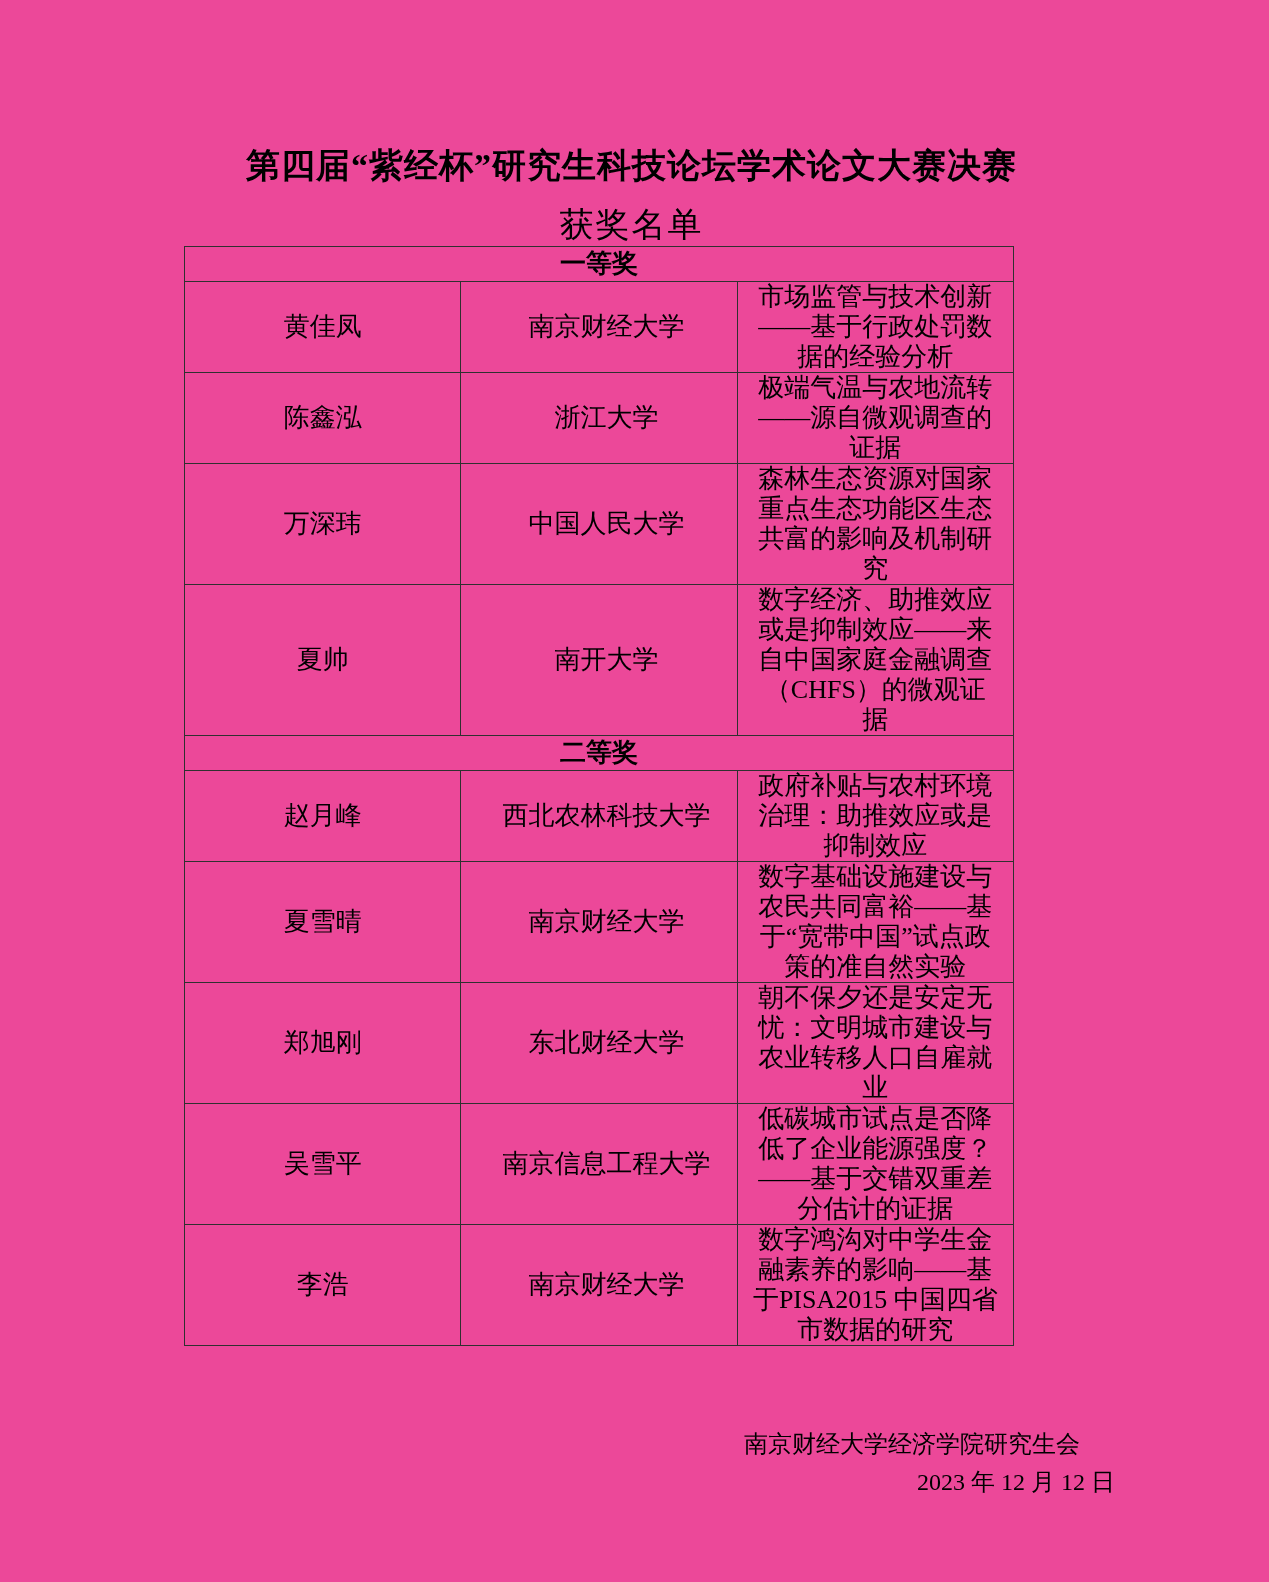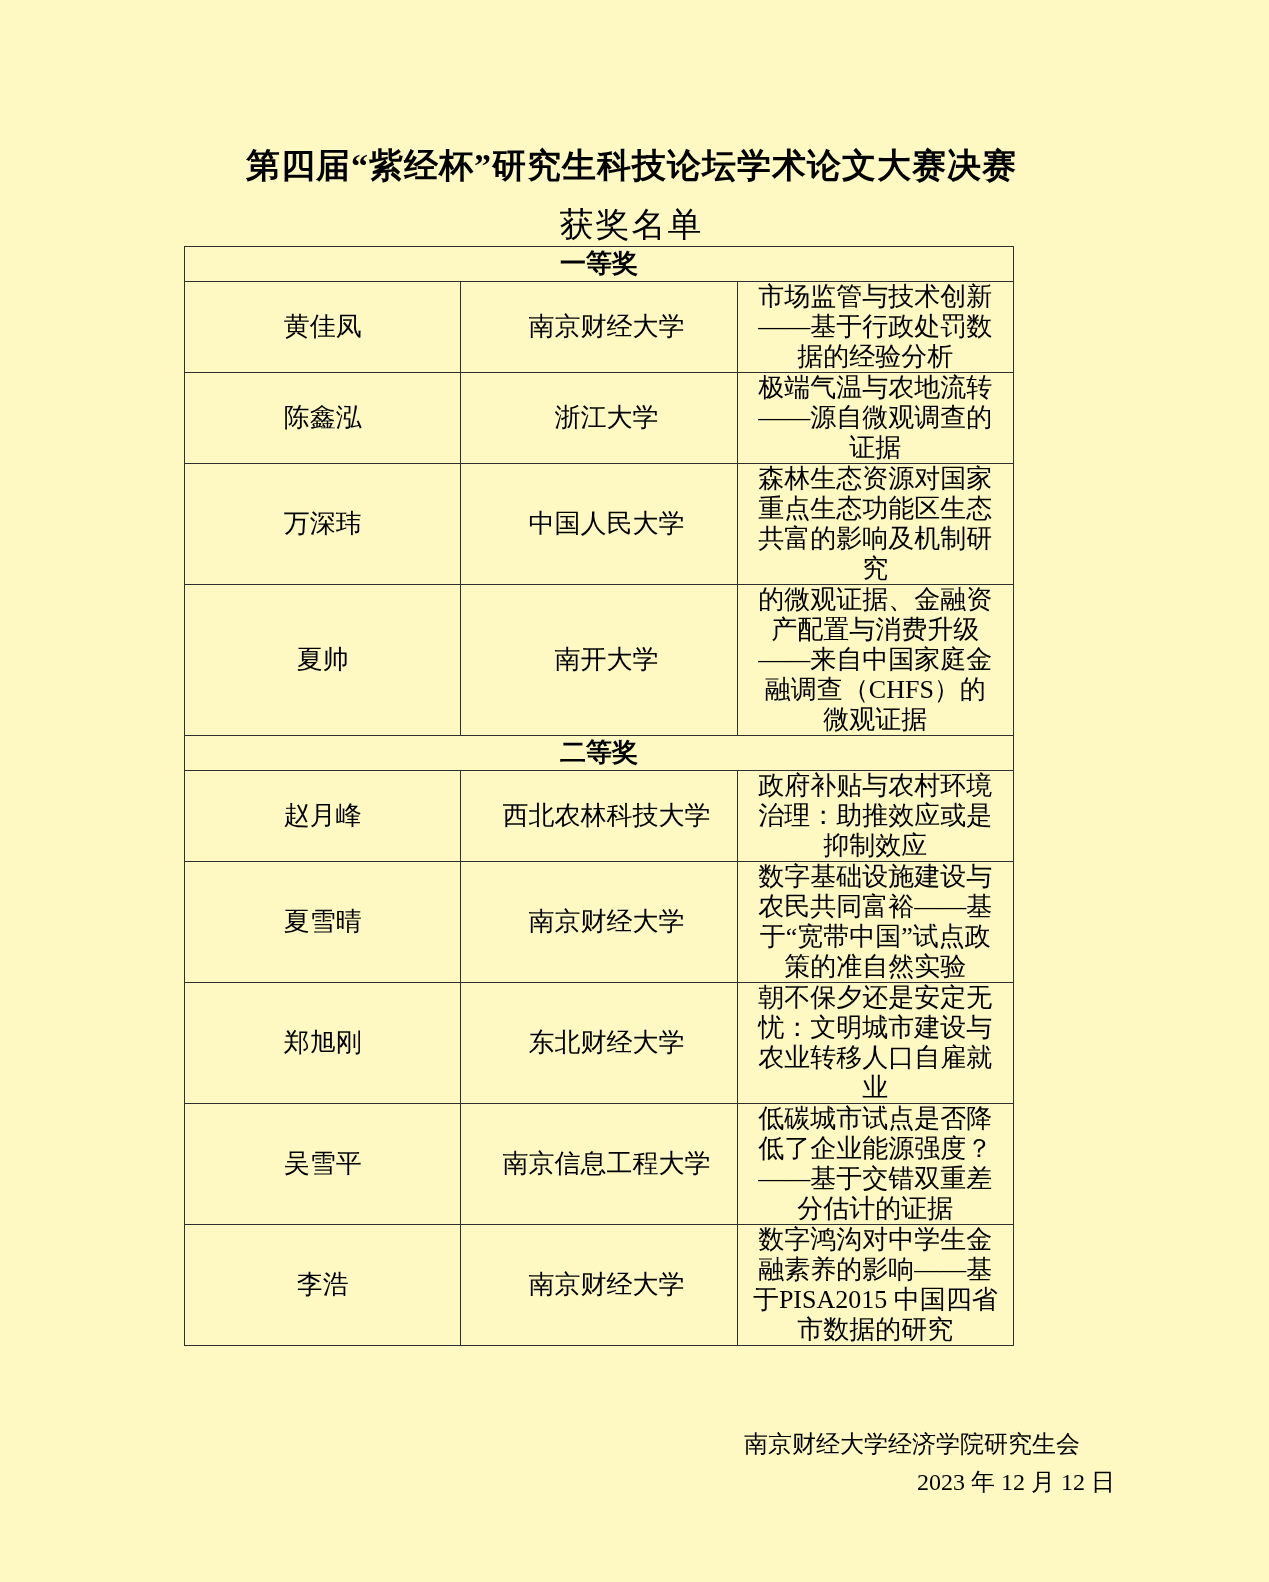--- a/index.html
+++ b/index.html
@@ -11,21 +11,21 @@
     width: 1269px;
     height: 1582px;
     color: #000000;
     font-family: "Liberation Serif", "DejaVu Serif", serif;
     overflow: hidden;
   }
   .page {
     position: relative;
     width: 1269px;
     height: 1582px;
-    background: #fef9c3;
+    background: #ec4899;
   }
   .content {
     width: 895px;
     margin-left: 184px;
     padding-top: 146px;
   }
   .doc-title {
     font-size: 34px;
     font-weight: bold;
     text-align: center;
@@ -114,21 +114,21 @@
             <td class="paper">极端气温与农地流转——源自微观调查的证据</td>
           </tr>
           <tr class="award-row">
             <td class="winner">万深玮</td>
             <td class="univ">中国人民大学</td>
             <td class="paper">森林生态资源对国家重点生态功能区生态共富的影响及机制研究</td>
           </tr>
           <tr class="award-row">
             <td class="winner">夏帅</td>
             <td class="univ">南开大学</td>
-            <td class="paper">的微观证据、金融资产配置与消费升级——来自中国家庭金融调查（CHFS）的微观证据</td>
+            <td class="paper">数字经济、助推效应或是抑制效应——来自中国家庭金融调查（CHFS）的微观证据</td>
           </tr>
           <tr class="section-row">
             <td class="section-cell" colspan="3">二等奖</td>
           </tr>
           <tr class="award-row">
             <td class="winner">赵月峰</td>
             <td class="univ">西北农林科技大学</td>
             <td class="paper">政府补贴与农村环境治理：助推效应或是抑制效应</td>
           </tr>
           <tr class="award-row">

